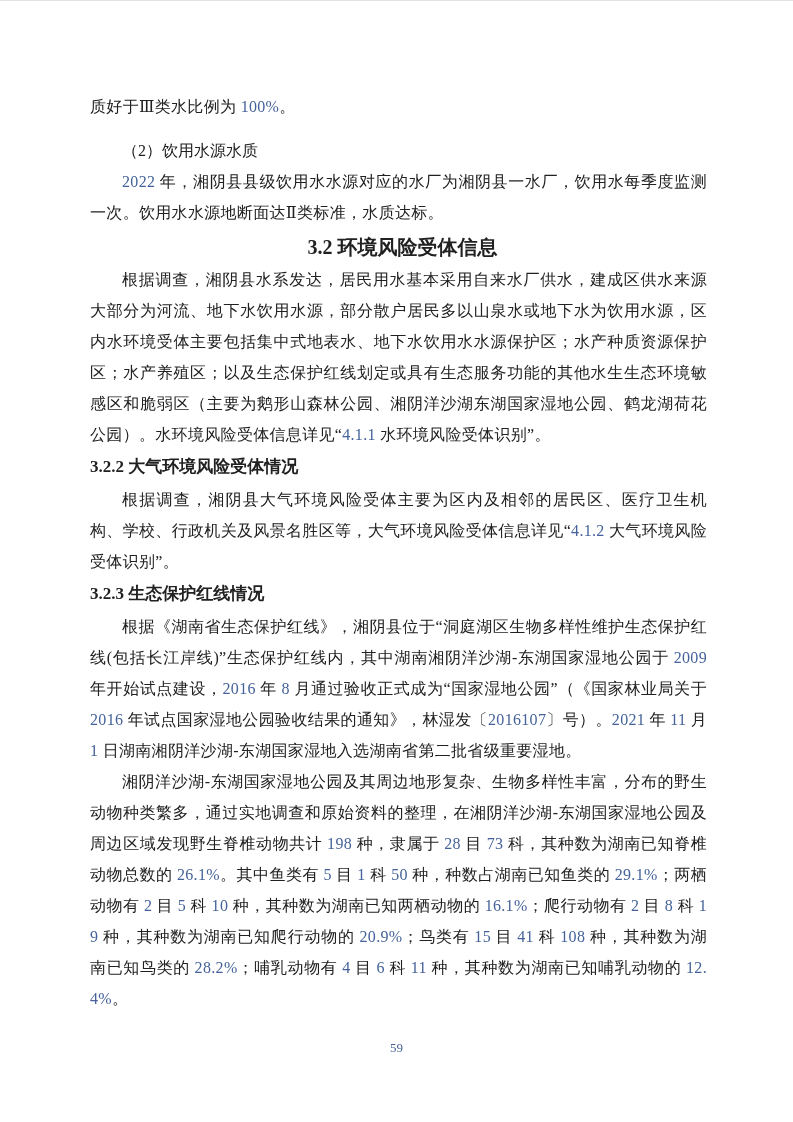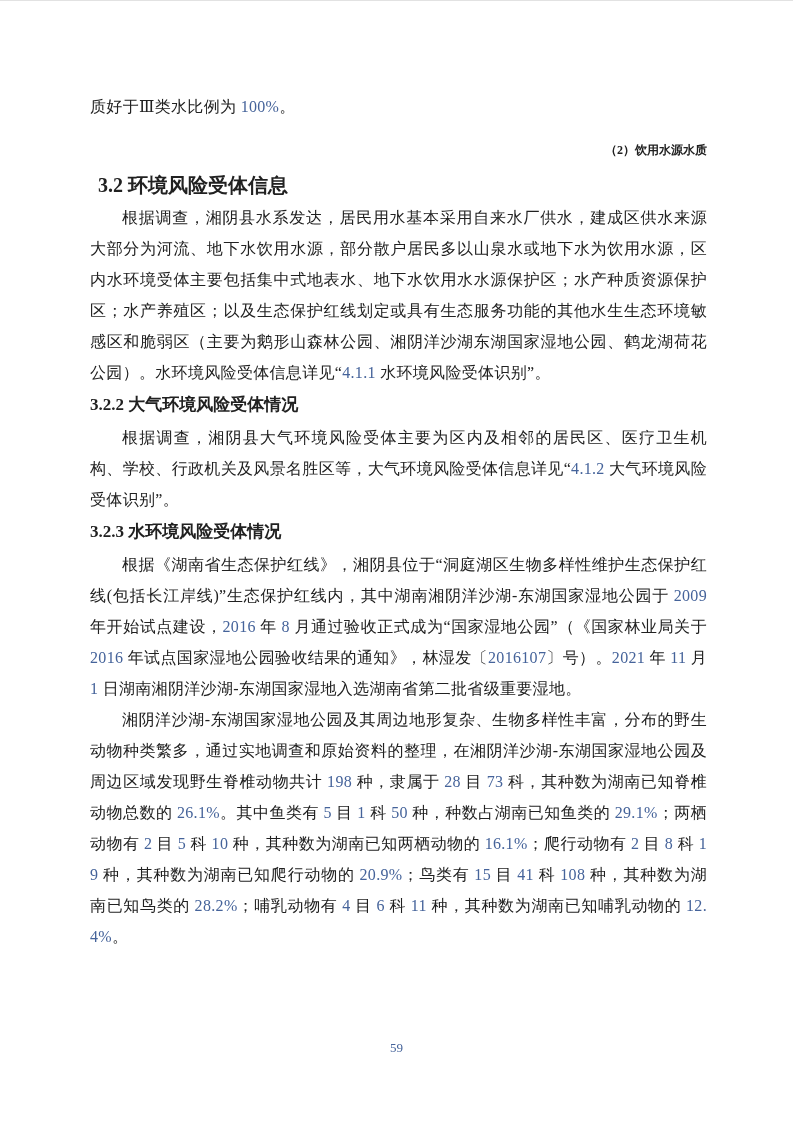--- a/index.html
+++ b/index.html
@@ -29,31 +29,31 @@
     font-size:16px;
     line-height:31px;
     text-align:justify;
     text-indent:2em;
     letter-spacing:0.02em;
     word-break:break-all;
   }
   p.no-indent{text-indent:0;}
   .para-heading{
     margin:13px 0 0 0;
-    font-size:12px;
+    font-size:16px;
     line-height:31px;
-    font-weight:700;
+    font-weight:400;
     text-indent:2em;
-    text-align:right;
   }
   h2.sec{
     margin:2px 0 0 8px;
     font-size:20px;
     line-height:34px;
     font-weight:700;
+    text-align:center;
   }
   h3.subsec{
     margin:0;
     font-size:17px;
     line-height:34px;
     font-weight:700;
   }
   .page-footer{
     position:absolute;
     left:0;
@@ -69,31 +69,32 @@
 </head>
 <body>
 
 <div class="page">
   <main class="content">
 
     <p class="body no-indent tint-nums">质好于Ⅲ类水比例为 <span class="num">100%</span>。</p>
 
     <h4 class="para-heading">（2）饮用水源水质</h4>
 
+    <p class="body tint-nums"><span class="num">2022</span> 年，湘阴县县级饮用水水源对应的水厂为湘阴县一水厂，饮用水每季度监测一次。饮用水水源地断面达Ⅱ类标准，水质达标。</p>
 
     <h2 class="sec">3.2 环境风险受体信息</h2>
 
 
     <p class="body tint-nums">根据调查，湘阴县水系发达，居民用水基本采用自来水厂供水，建成区供水来源大部分为河流、地下水饮用水源，部分散户居民多以山泉水或地下水为饮用水源，区内水环境受体主要包括集中式地表水、地下水饮用水水源保护区；水产种质资源保护区；水产养殖区；以及生态保护红线划定或具有生态服务功能的其他水生生态环境敏感区和脆弱区（主要为鹅形山森林公园、湘阴洋沙湖东湖国家湿地公园、鹤龙湖荷花公园）。水环境风险受体信息详见“<span class="num">4.1.1</span> 水环境风险受体识别”。</p>
 
     <h3 class="subsec">3.2.2 大气环境风险受体情况</h3>
 
     <p class="body tint-nums">根据调查，湘阴县大气环境风险受体主要为区内及相邻的居民区、医疗卫生机构、学校、行政机关及风景名胜区等，大气环境风险受体信息详见“<span class="num">4.1.2</span> 大气环境风险受体识别”。</p>
 
-    <h3 class="subsec">3.2.3 水环境风险受体情况</h3>
+    <h3 class="subsec">3.2.3 生态保护红线情况</h3>
 
     <p class="body tint-nums">根据《湖南省生态保护红线》，湘阴县位于“洞庭湖区生物多样性维护生态保护红线(包括长江岸线)”生态保护红线内，其中湖南湘阴洋沙湖-东湖国家湿地公园于 <span class="num">2009</span> 年开始试点建设，<span class="num">2016</span> 年 <span class="num">8</span> 月通过验收正式成为“国家湿地公园”（《国家林业局关于 <span class="num">2016</span> 年试点国家湿地公园验收结果的通知》，林湿发〔<span class="num">2016107</span>〕号）。<span class="num">2021</span> 年 <span class="num">11</span> 月 <span class="num">1</span> 日湖南湘阴洋沙湖-东湖国家湿地入选湖南省第二批省级重要湿地。</p>
 
     <p class="body tint-nums">湘阴洋沙湖-东湖国家湿地公园及其周边地形复杂、生物多样性丰富，分布的野生动物种类繁多，通过实地调查和原始资料的整理，在湘阴洋沙湖-东湖国家湿地公园及周边区域发现野生脊椎动物共计 <span class="num">198</span> 种，隶属于 <span class="num">28</span> 目 <span class="num">73</span> 科，其种数为湖南已知脊椎动物总数的 <span class="num">26.1%</span>。其中鱼类有 <span class="num">5</span> 目 <span class="num">1</span> 科 <span class="num">50</span> 种，种数占湖南已知鱼类的 <span class="num">29.1%</span>；两栖动物有 <span class="num">2</span> 目 <span class="num">5</span> 科 <span class="num">10</span> 种，其种数为湖南已知两栖动物的 <span class="num">16.1%</span>；爬行动物有 <span class="num">2</span> 目 <span class="num">8</span> 科 <span class="num">19</span> 种，其种数为湖南已知爬行动物的 <span class="num">20.9%</span>；鸟类有 <span class="num">15</span> 目 <span class="num">41</span> 科 <span class="num">108</span> 种，其种数为湖南已知鸟类的 <span class="num">28.2%</span>；哺乳动物有 <span class="num">4</span> 目 <span class="num">6</span> 科 <span class="num">11</span> 种，其种数为湖南已知哺乳动物的 <span class="num">12.4%</span>。</p>
 
   </main>
 
   <div class="page-footer tint-nums"><span class="num">59</span></div>
 </div>
 

